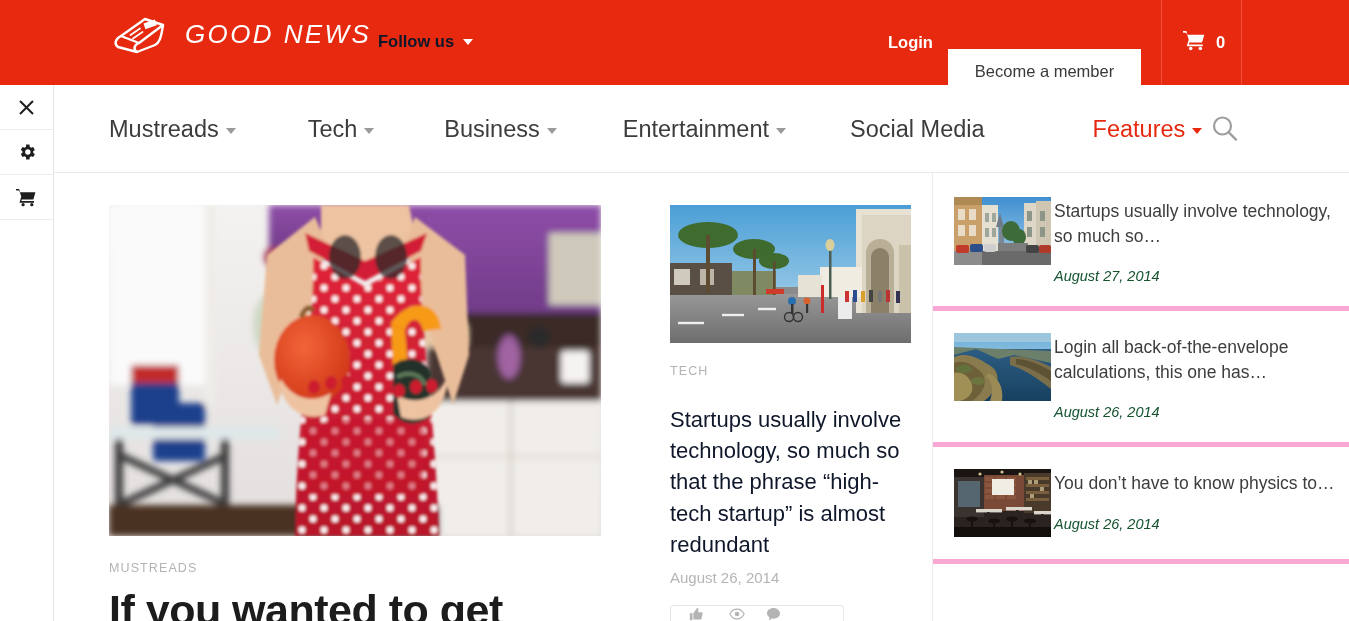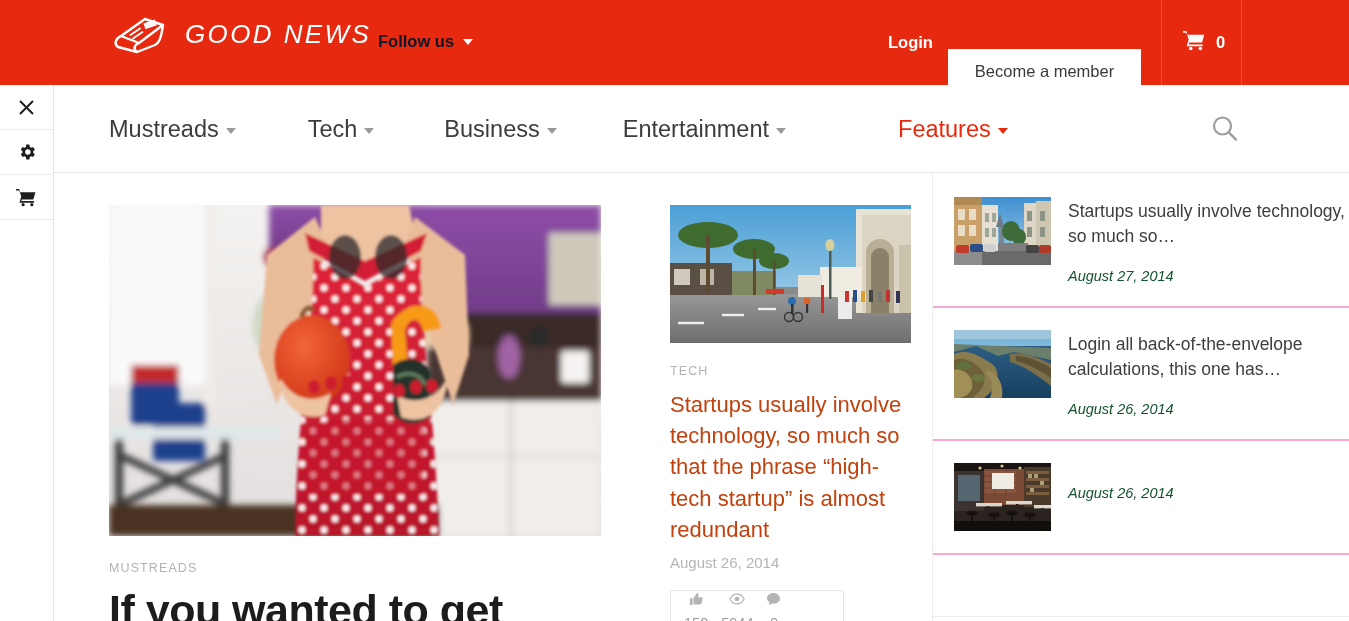--- a/index.html
+++ b/index.html
@@ -127,41 +127,41 @@
   
   #mid-col { position: absolute; left: 616px; top: 32px; width: 241px; }
   #mid-img {
     width: 241px; height: 138px; display: block;
     background: #7fb3d5; overflow: hidden; cursor: pointer;
   }
   #mid-cat {
     margin-top: 21px; color: #b3b3b3; font-size: 12.5px; letter-spacing: 1.1px;
   }
   #mid-title {
-    margin-top: 11px; font-size: 22px; color: #c2410c;
+    margin-top: 26px; font-size: 22px; color: #0f172a;
     line-height: 1.42; font-weight: 400; cursor: pointer;
   }
   #mid-date { margin-top: 9px; color: #b5b5b5; font-size: 15px; }
   #mid-stats {
     margin-top: 19px; width: 174px; height: 43px;
     border: 1px solid #e6e6e6; border-radius: 3px;
     display: flex; align-items: center; gap: 13px;
     padding: 0 13px;
   }
   .stat { display: flex; align-items: center; gap: 6px; color: #9b9b9b; font-size: 14.5px; flex-direction: column; }
 
   
   #right-col {
     position: absolute; left: 878px; top: 0;
     width: 417px; height: 448px;
     border-left: 1px solid #ececec;
   }
   .side-item {
-    display: flex; gap: 17px; padding: 22px 4px 22px 21px;
-    border-bottom: 2px solid #f9a8d4; cursor: pointer;
+    display: flex; gap: 3px; padding: 22px 4px 22px 21px;
+    border-bottom: 5px solid #f9a8d4; cursor: pointer;
   }
   .side-item:first-child { padding-top: 24px; }
   .side-thumb {
     width: 97px; height: 68px; flex: 0 0 97px;
     background: #8a9aa8; overflow: hidden;
   }
   .side-body { padding-top: 2px; }
   .side-title { font-size: 17.5px; color: #3d3d3d; line-height: 1.4; }
   .side-date { margin-top: 20px; color: #14532d; font-size: 14.5px; font-style: italic; }
   .side-filler { height: 62px; border-bottom: 1px solid #ececec; }
@@ -254,20 +254,23 @@
       <span>Tech</span>
       <span class="caret-g"></span>
     </div>
     <div class="nav-item" style="margin-right:66px;">
       <span>Business</span>
       <span class="caret-g"></span>
     </div>
     <div class="nav-item" style="margin-right:64px;">
       <span>Entertainment</span>
       <span class="caret-g"></span>
+    </div>
+    <div class="nav-item" style="margin-right:60px;">
+      <span>Social Media</span>
     </div>
     <div class="nav-item accent">
       <span>Features</span>
       <span class="caret-g"></span>
     </div>
   </div>
 
   <div id="nav-search">
     <span>
       <svg width="32" height="32" viewBox="0 0 32 32" fill="none" stroke="#9d9d9d" stroke-width="2.2">
@@ -625,19 +628,20 @@
           </g>
           <rect x="0" y="58" width="97" height="10" fill="#120e0c"></rect>
           <g fill="#f6e3a8" opacity="0.85">
               <circle cx="26" cy="5" r="1.6"></circle>
               <circle cx="48" cy="3" r="1.6"></circle>
               <circle cx="66" cy="5" r="1.6"></circle>
             </g>
         </svg>
       </div>
       <div class="side-body">
+        <div class="side-title">You don’t have to know physics to…</div>
         <div class="side-date">August 26, 2014</div>
       </div>
     </div>
 
     <div class="side-filler"></div>
   </div>
 </div>
 
 </body></html>

